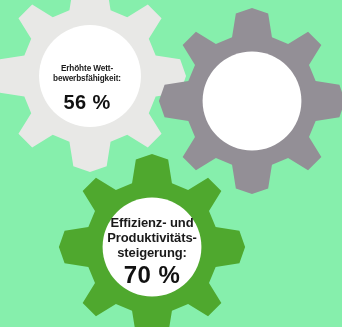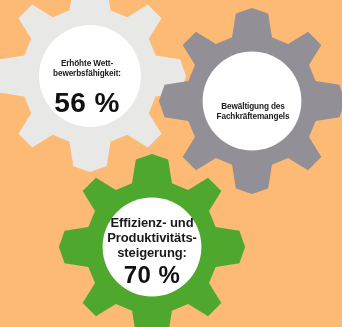--- a/index.html
+++ b/index.html
@@ -4,21 +4,21 @@
 <style>
   html, body {
     margin: 0;
     padding: 0;
     background: #ffffff;
   }
   #infographic {
     position: relative;
     width: 342px;
     height: 327px;
-    background: #fdba74;
+    background: #86efac;
     overflow: hidden;
     font-family: "Liberation Sans", sans-serif;
   }
   .gear-wrap {
     position: absolute;
   }
   .gear-wrap svg {
     display: block;
     overflow: visible;
   }
@@ -42,21 +42,21 @@
     letter-spacing: 0.4px;
     color: #111111;
   }
 
   
   #gear-competitiveness { left: -8px; top: -22px; }
   #label-competitiveness {
     left: 36px; top: 38px; width: 102px; height: 102px;
   }
   #label-competitiveness .caption { font-size: 8.2px; }
-  #label-competitiveness .value { font-size: 28px; margin-top: 8px; }
+  #label-competitiveness .value { font-size: 20px; margin-top: 8px; }
 
   
   #gear-skilled-labour { left: 157px; top: 6px; }
   #label-skilled-labour {
     left: 203px; top: 64px; width: 100px; height: 96px;
   }
   #label-skilled-labour .caption { font-size: 8.2px; }
   #label-skilled-labour .value { font-size: 24px; margin-top: 5px; }
 
   
@@ -84,22 +84,20 @@
     <div class="value">56 %</div>
   </div>
 
   <div class="gear-wrap" id="gear-skilled-labour">
     <svg width="190" height="190" viewBox="0 0 200 200">
       <path fill="#938f96" d="M100 2 L117 8 L121 33 L138 40 L159 27 L173 41 L160 62 L167 79 L192 83 L198 100 L192 117 L167 121 L160 138 L173 159 L159 173 L138 160 L121 167 L117 192 L100 198 L83 192 L79 167 L62 160 L41 173 L27 159 L40 138 L33 121 L8 117 L2 100 L8 83 L33 79 L40 62 L27 41 L41 27 L62 40 L79 33 L83 8 Z"></path>
       <circle cx="100" cy="100" r="52" fill="#ffffff"></circle>
     </svg>
   </div>
   <div class="gear-label" id="label-skilled-labour">
-    <div class="caption">Bewältigung des
-Fachkräftemangels</div>
   </div>
 
   <div class="gear-wrap" id="gear-efficiency">
     <svg width="190" height="190" viewBox="0 0 200 200">
       <path fill="#4fa82e" d="M100 2 L117 8 L121 33 L138 40 L159 27 L173 41 L160 62 L167 79 L192 83 L198 100 L192 117 L167 121 L160 138 L173 159 L159 173 L138 160 L121 167 L117 192 L100 198 L83 192 L79 167 L62 160 L41 173 L27 159 L40 138 L33 121 L8 117 L2 100 L8 83 L33 79 L40 62 L27 41 L41 27 L62 40 L79 33 L83 8 Z"></path>
       <circle cx="100" cy="100" r="52" fill="#ffffff"></circle>
     </svg>
   </div>
   <div class="gear-label" id="label-efficiency">
     <div class="caption">Effizienz- und

